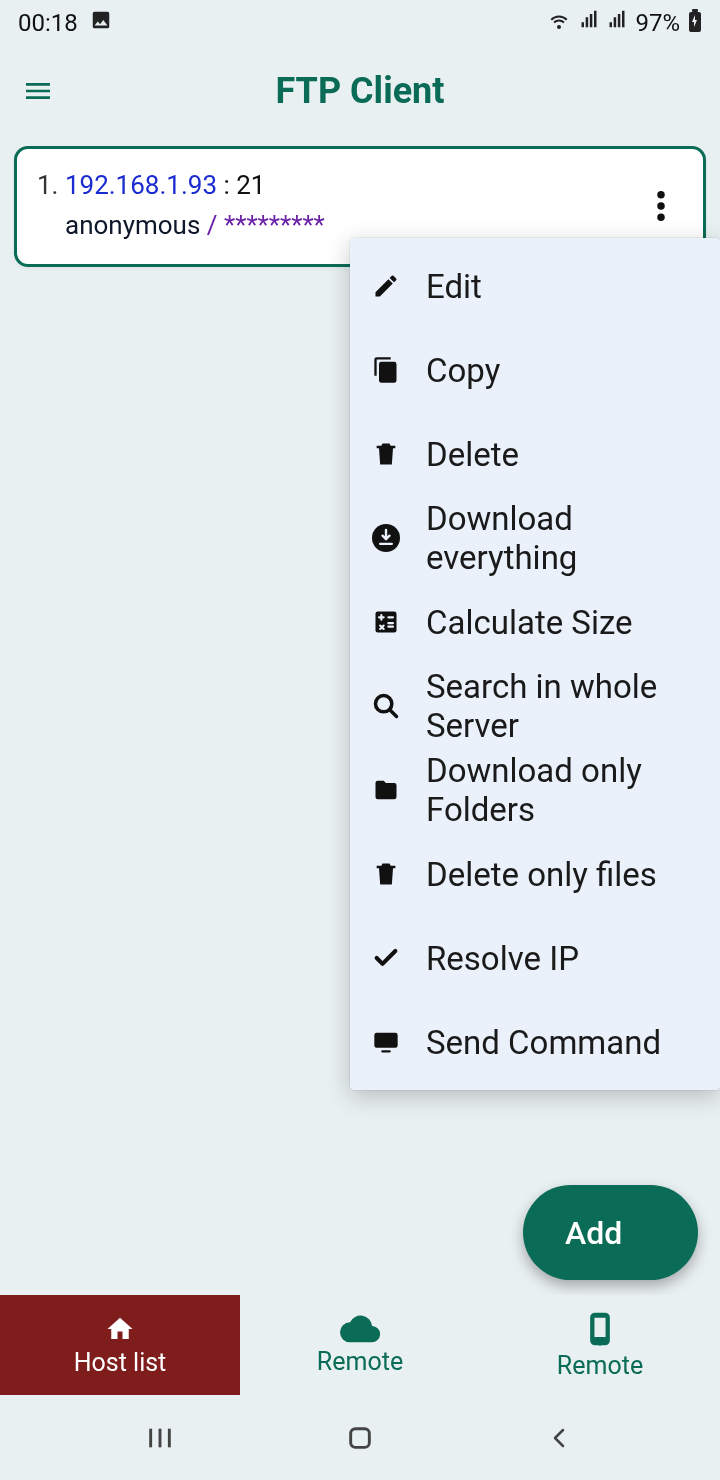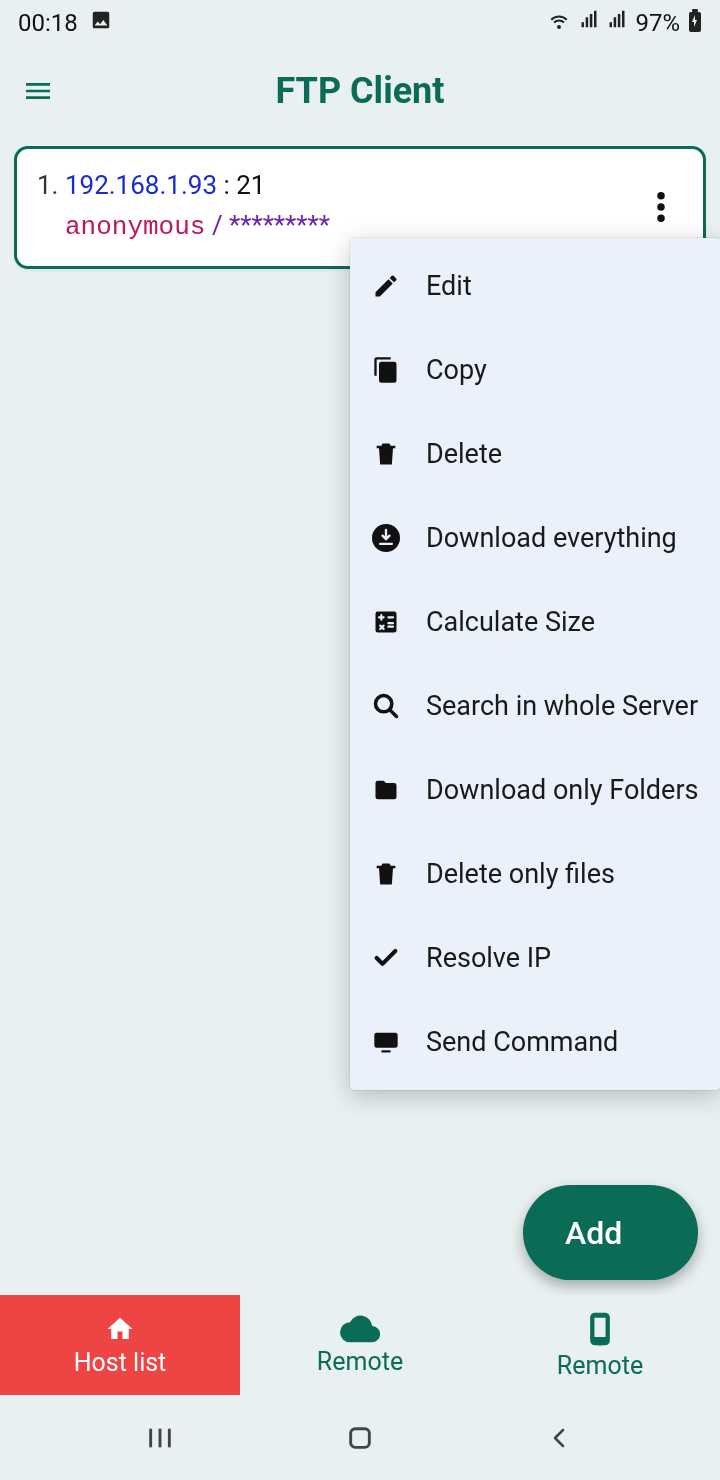--- a/index.html
+++ b/index.html
@@ -52,21 +52,21 @@
     border-radius: 14px;
     padding: 16px 20px 18px 20px;
     font-size: 26px;
     position: relative;
     box-shadow: 0 2px 4px rgba(0,0,0,0.05);
   }
   .host-line1, .host-line2 { line-height: 1.55; }
   .host-index { color: #333; }
   .host-ip { color: #1a2bcf; }
   .host-port { color: #111; }
-  .host-user { color: #be185d; margin-left: 28px; font-family: Liberation Mono, monospace; }
+  .host-user { color: #0f172a; margin-left: 28px; }
   .host-sep { color: #6b21a8; }
   .host-pass { color: #6b21a8; }
   .host-more {
     position: absolute;
     right: 24px; top: 50%;
     transform: translateY(-50%);
     width: 36px; height: 36px;
     display: flex; align-items: center; justify-content: center;
   }
 
@@ -80,21 +80,21 @@
     border-radius: 4px;
     box-shadow: 0 6px 24px rgba(0,0,0,0.22), 0 0 0 1px rgba(0,0,0,0.05);
     padding: 6px 0;
     z-index: 50;
   }
   .menu-item {
     display: flex;
     align-items: center;
     height: 84px;
     padding: 0 18px 0 22px;
-    font-size: 27px;
+    font-size: 33px;
     color: #1a1a1a;
     gap: 26px;
     cursor: pointer;
   }
   .menu-item svg { flex-shrink: 0; }
 
   
   .fab {
     position: absolute;
     right: 22px;
@@ -124,21 +124,21 @@
   .tab {
     flex: 1;
     display: flex; flex-direction: column;
     align-items: center; justify-content: center;
     gap: 4px;
     font-size: 25px;
     color: #0a6b56;
     cursor: pointer;
   }
   .tab.active {
-    background: #ef4444;
+    background: #7f1d1d;
     color: #fff;
   }
   .tab svg { display: block; }
 
   
   .sys-nav {
     position: absolute;
     left: 0; right: 0; bottom: 0;
     height: 85px;
     display: flex;

